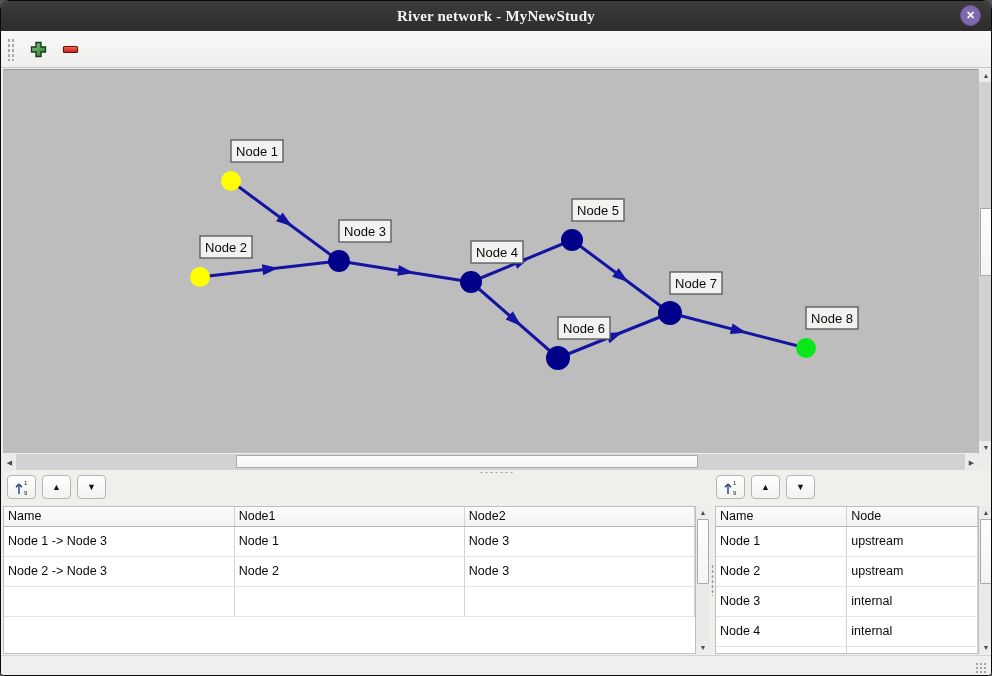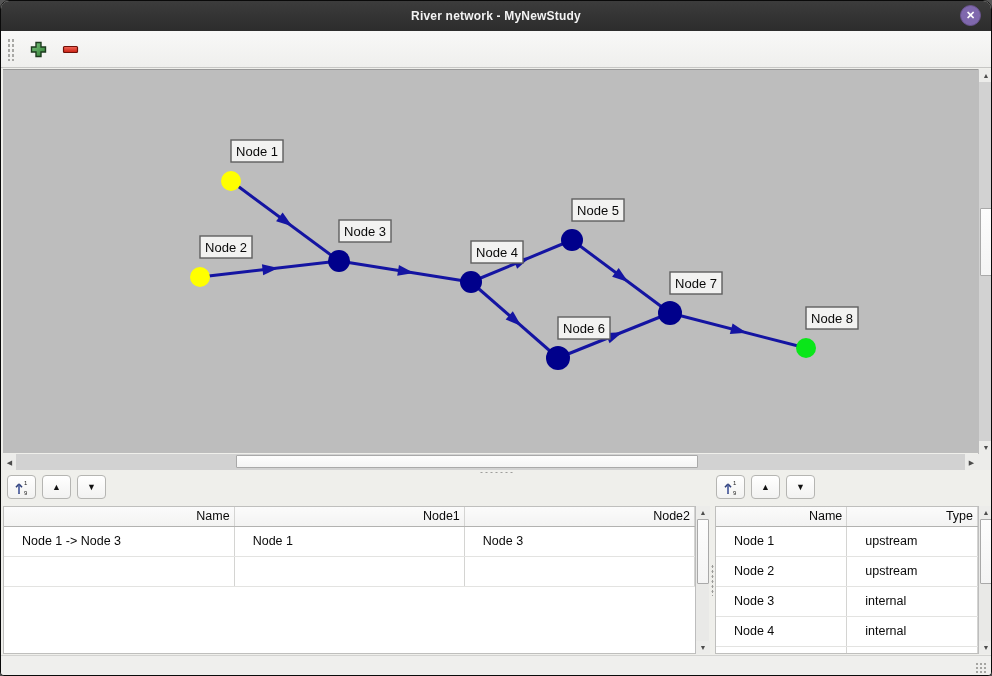--- a/index.html
+++ b/index.html
@@ -7,21 +7,21 @@
   .window{
     position:relative; width:992px; height:676px; background:#efefeb;
     border:1px solid #0a0a0a; border-radius:9px 9px 4px 4px; overflow:hidden;
   }
   
   .titlebar{
     position:absolute; left:0; top:0; width:100%; height:30px;
     background:linear-gradient(#3c3c3c,#2c2c2c);
     display:flex; align-items:center; justify-content:center;
   }
-  .titlebar .title{ color:#f3f3f3; font-size:12px; font-weight:bold; letter-spacing:.2px; }
+  .titlebar .title{ color:#f3f3f3; font-size:15px; font-weight:bold; letter-spacing:.2px;font-family:Liberation Serif, serif; }
   .close-btn{
     position:absolute; right:10px; top:4px; width:21px; height:21px; border-radius:50%;
     background:#7f68ad; border:1px solid #6a548f; color:#fff; font-size:11px; font-weight:bold;
     display:flex; align-items:center; justify-content:center; cursor:pointer; line-height:1;
   }
   
   .toolbar{
     position:absolute; left:0; top:30px; width:100%; height:37px;
     background:linear-gradient(#f8f8f7,#efefed);
     border-bottom:1px solid #c6c6c4; display:flex; align-items:center;
@@ -84,24 +84,24 @@
     font-size:9px; color:#111; padding:0;
   }
   
   .tbl-wrap{ position:absolute; top:505px; background:#fff; overflow:hidden; border:1px solid #bfbfbd; border-right:none; }
   .tbl-wrap.links{ left:2px; width:692px; height:148px; }
   .tbl-wrap.nodes{ left:714px; width:263px; height:148px; }
   table{ border-collapse:collapse; width:100%; table-layout:fixed; }
   th{
     height:19px; font-size:12.5px; font-weight:normal; color:#0a0a0a;
     background:linear-gradient(#fbfbfb,#f3f3f2); border-bottom:1px solid #b2b2b0;
-    border-right:1px solid #d4d4d2; text-align:right; padding:0 4px;
+    border-right:1px solid #d4d4d2; text-align:left; padding:0 4px;
   }
   td{
-    height:30px; font-size:12.5px; color:#0a0a0a; padding:0 18px;
+    height:30px; font-size:12.5px; color:#0a0a0a; padding:0 4px;
     border-bottom:1px solid #e3e3e1; border-right:1px solid #d4d4d2;
     white-space:nowrap; overflow:hidden;
   }
   .tbl-scroll{ top:505px; height:148px; background:#e9e9e7; }
   .tbl-scroll.links{ left:694px; } .tbl-scroll.nodes{ left:977px; }
   
   .statusbar{
     position:absolute; left:0; top:654px; width:100%; height:21px;
     background:#efefed; border-top:1px solid #d2d2d0;
   }
@@ -278,20 +278,25 @@
             <th>Node2</th>
           </tr>
         </thead>
         <tbody>
           <tr>
             <td>Node 1 -&gt; Node 3</td>
             <td>Node 1</td>
             <td>Node 3</td>
           </tr>
           <tr>
+            <td>Node 2 -&gt; Node 3</td>
+            <td>Node 2</td>
+            <td>Node 3</td>
+          </tr>
+          <tr>
             <td></td>
             <td></td>
             <td></td>
           </tr>
         </tbody>
       </table>
   </div>
   <div class="vscroll tbl-scroll links" style="width:14px;">
     <div class="sb-arrow" style="left:0;top:0;width:14px;height:13px;">
         <span>▲</span>
@@ -304,21 +309,21 @@
 
   <div class="v-splitter">
       <div class="dots"></div>
     </div>
 
   <div class="tbl-wrap nodes">
     <table>
         <thead>
           <tr>
             <th>Name</th>
-            <th>Type</th>
+            <th>Node</th>
           </tr>
         </thead>
         <tbody>
           <tr>
             <td>Node 1</td>
             <td>upstream</td>
           </tr>
           <tr>
             <td>Node 2</td>
             <td>upstream</td>

